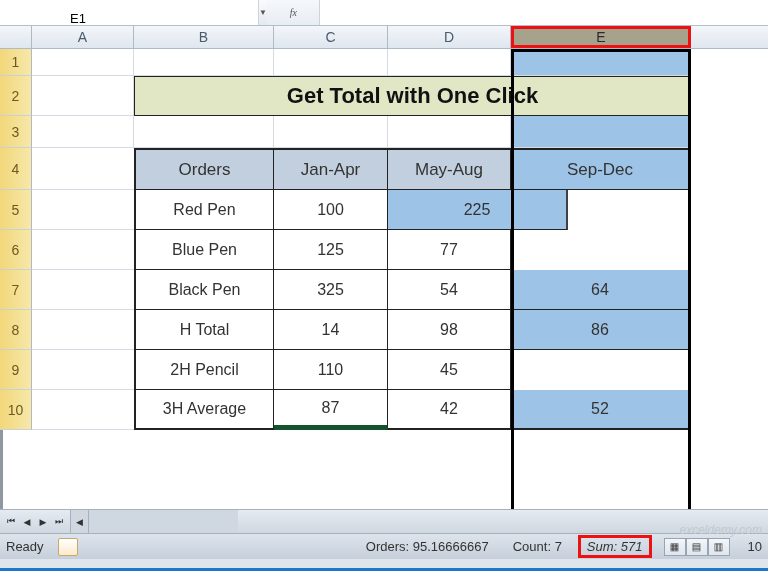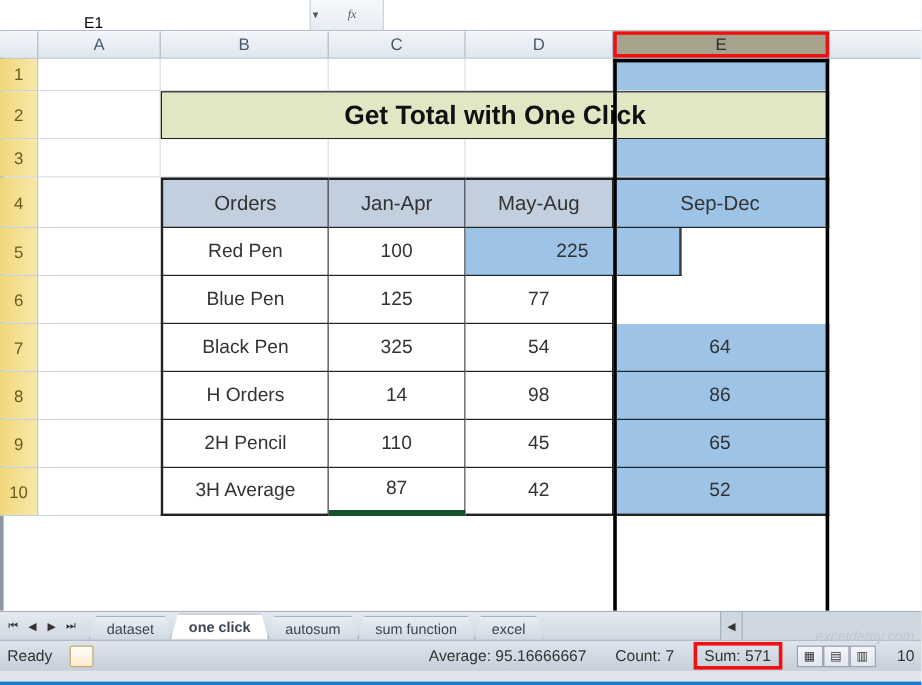--- a/index.html
+++ b/index.html
@@ -240,20 +240,21 @@
 .status-icon {
   width:20px; height:18px; border:1px solid #c9a969; background:linear-gradient(#fff,#fceacc);
   border-radius:2px;
 }
 .status-spacer { flex:1; }
 .status-block { padding: 2px 8px; }
 .status-sum {
   border: 3px solid #e11;
   padding: 1px 6px;
   font-weight:500;
+  font-style:italic;
 }
 .view-btns { display:flex; gap:0; margin-left:4px;}
 .view-btn {
   width:22px; height:18px; border:1px solid #9aa4b0; background:linear-gradient(#f3f6fa,#dfe6ee);
   display:flex; align-items:center; justify-content:center; font-size:10px;
 }
 .zoom-num { margin-left:10px; }
 
 .watermark {
   position:absolute; right:6px; bottom:34px; font-size:12px; color:#c2c8cf; z-index:60; font-style:italic;
@@ -341,32 +342,31 @@
       <div class="row-h">7</div>
       <div class="cell col-A" style="border:none;border-bottom:1px solid #d5dbe2"></div>
       <div class="cell col-B left tbl-left">Black Pen</div>
       <div class="cell col-C">325</div>
       <div class="cell col-D">54</div>
       <div class="cell col-E sel-col" style="border-right:2px solid #222">64</div>
     </div>
     <div class="row tbl" style="height:40px">
       <div class="row-h">8</div>
       <div class="cell col-A" style="border:none;border-bottom:1px solid #d5dbe2"></div>
-      <div class="cell col-B left tbl-left">H Orders</div>
+      <div class="cell col-B left tbl-left">H Total</div>
       <div class="cell col-C">14</div>
       <div class="cell col-D">98</div>
       <div class="cell col-E sel-col" style="border-right:2px solid #222">86</div>
     </div>
     <div class="row tbl" style="height:40px">
       <div class="row-h">9</div>
       <div class="cell col-A" style="border:none;border-bottom:1px solid #d5dbe2"></div>
       <div class="cell col-B left tbl-left">2H Pencil</div>
       <div class="cell col-C">110</div>
       <div class="cell col-D">45</div>
-      <div class="cell col-E sel-col" style="border-right:2px solid #222">65</div>
     </div>
     <div class="row tbl" style="height:40px">
       <div class="row-h">10</div>
       <div class="cell col-A" style="border:none;border-bottom:1px solid #d5dbe2"></div>
       <div class="cell col-B left tbl-left" style="border-bottom:2px solid #222">3H Average</div>
       <div class="cell col-C" style="border-bottom:5px solid #14532d">87</div>
       <div class="cell col-D" style="border-bottom:2px solid #222">42</div>
       <div class="cell col-E sel-col" style="border-right:2px solid #222;border-bottom:2px solid #222">52</div>
     </div>
   </div>
@@ -376,37 +376,30 @@
   <div class="col-select-right"></div>
 </div>
 
 <div class="sheet-bar">
   <div class="nav-btns">
     <div class="nav-btn">⏮</div>
     <div class="nav-btn">◀</div>
     <div class="nav-btn">▶</div>
     <div class="nav-btn">⏭</div>
   </div>
-  <div class="tabs">
-    <div class="tab">dataset</div>
-    <div class="tab active">one click</div>
-    <div class="tab">autosum</div>
-    <div class="tab">sum function</div>
-    <div class="tab">excel</div>
-  </div>
   <div class="tab-scroll-r">◀</div>
   <div class="hbar"></div>
 </div>
 
 <div class="status-bar">
   <div class="status-ready">Ready</div>
   <div class="status-icon"></div>
   <div class="status-spacer"></div>
   <div class="status-block">
-    <span>Average:</span>
+    <span>Orders:</span>
     <span>95.16666667</span>
   </div>
   <div class="status-block">
     <span>Count:</span>
     <span>7</span>
   </div>
   <div class="status-sum">
     <span>Sum:</span>
     <span>571</span>
   </div>

